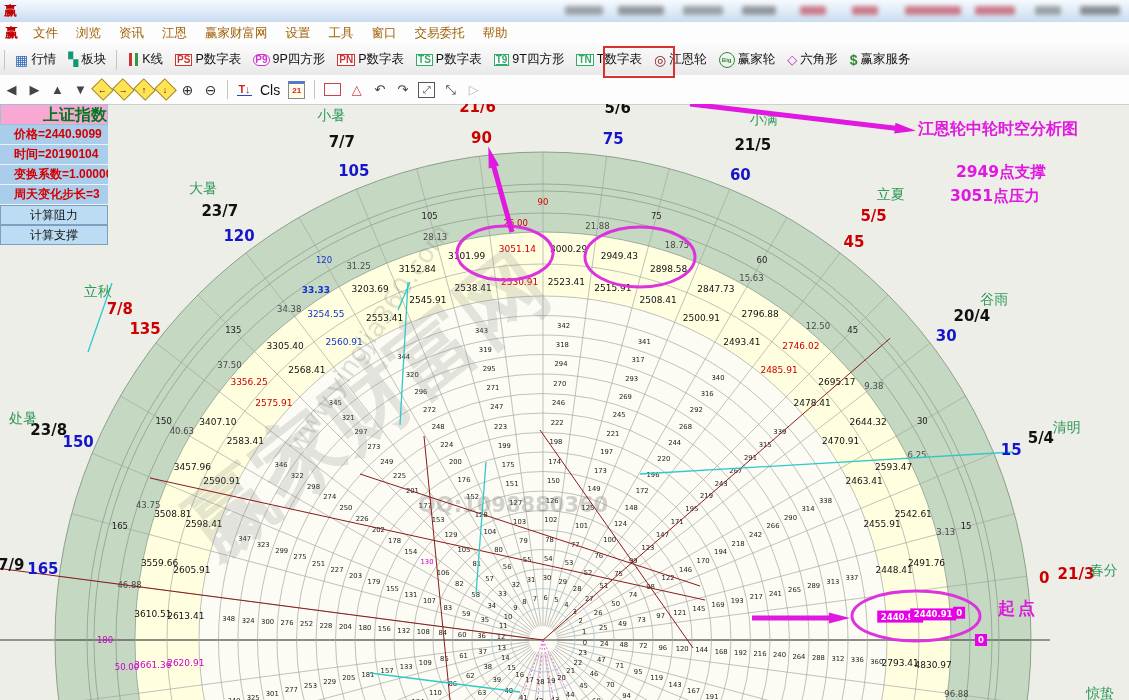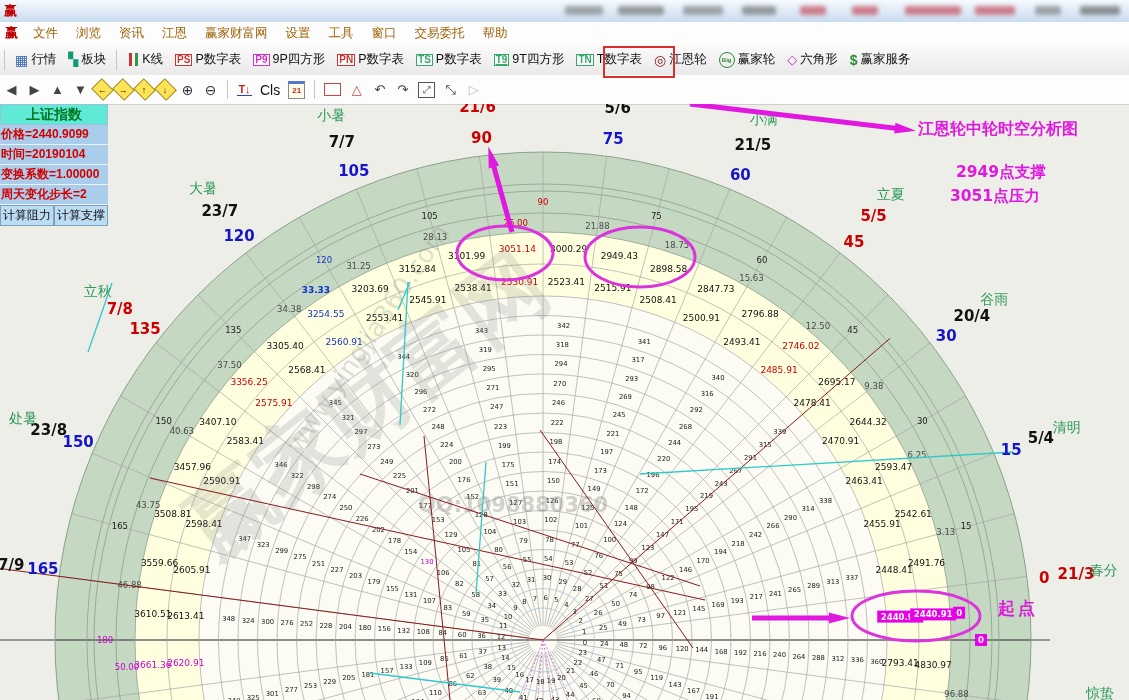--- a/index.html
+++ b/index.html
@@ -46,25 +46,25 @@
   .db-tdown{font-size:11px;font-weight:bold;color:#CC2222;border-bottom:1px solid #2244CC;}
   .db-cls{font-size:14px;color:#111;}
   .db-cal{width:15px;height:14px;border:1px solid #888;border-top:3px solid #5577CC;background:#FFFDE8;
     color:#CC2222;font-size:8px;font-weight:bold;display:inline-flex;align-items:center;justify-content:center;}
   .db-red{color:#CC4444;font-size:13px;}
   .db-sq{width:11px;height:11px;border:1.5px solid #CC4444;}
   .db-boxed{border:1px solid #555;font-size:10px;width:15px;height:14px;}
   .db-dim{color:#BBB;}
   
   .info-panel{position:absolute;left:0;top:104px;width:108px;z-index:20;font-size:12px;}
-  .ip-title{background:#5eead4;border:1px solid #9FBFD8;color:#007820;font-weight:bold;
-    text-align:center;height:19px;line-height:19px;font-size:14px;}
+  .ip-title{background:#f9a8d4;border:1px solid #9FBFD8;color:#007820;font-weight:bold;
+    text-align:right;height:19px;line-height:19px;font-size:16px;}
   .ip-row{background:#A9CDEB;border-bottom:1px solid #E9F4FC;color:#D40000;font-weight:bold;
-    height:19px;line-height:19px;padding-left:1px;white-space:nowrap;overflow:hidden;}
-  .ip-btns{display:flex;}
+    height:19px;line-height:19px;padding-left:14px;white-space:nowrap;overflow:hidden;}
+  .ip-btns{display:flex;flex-direction:column;}
   .ip-btn{flex:1;background:#BCDCF4;border:1px solid #7F9FBF;color:#111;text-align:center;
     height:19px;line-height:18px;font-size:12px;}
   #wheel{position:absolute;left:0;top:104px;}
 </style>
 </head>
 <body>
 
 <div class="titlebar">
   <span class="logo">赢</span>
   <span class="blurpill" style="left:565px;width:38px;background:#666;"></span>
@@ -106,21 +106,21 @@
     <span class="tb-sep"></span>
     <span class="tb-item">
       <span class="tb-ico ico-kline"></span>
       <span>K线</span>
     </span>
     <span class="tb-item">
       <span class="tb-ico badge" style="color: rgb(204, 51, 51);">PS</span>
       <span>P数字表</span>
     </span>
     <span class="tb-item">
-      <span class="tb-ico badge" style="color: rgb(204, 51, 204);">P9</span>
+      <span class="tb-ico badge" style="color: rgb(204, 51, 204); border-radius: 6px;">P9</span>
       <span>9P四方形</span>
     </span>
     <span class="tb-item">
       <span class="tb-ico badge" style="color: rgb(204, 51, 51);">PN</span>
       <span>P数字表</span>
     </span>
     <span class="tb-item">
       <span class="tb-ico badge" style="color: rgb(51, 170, 102);">TS</span>
       <span>P数字表</span>
     </span>
@@ -660,19 +660,19 @@
     <text x="950" y="201" fill="#E018E0" font-size="15.5" font-weight="bold" font-family="&quot;DejaVu Sans&quot;,sans-serif">3051点压力</text>
     <text x="998" y="614" fill="#E018E0" font-size="17" font-weight="bold" letter-spacing="3" font-family="&quot;DejaVu Sans&quot;,sans-serif">起点</text>
   </svg>
 
 <div class="info-panel">
   <div class="ip-title">上证指数</div>
   <div id="ip-rows">
       <div class="ip-row">价格=2440.9099</div>
       <div class="ip-row">时间=20190104</div>
       <div class="ip-row">变换系数=1.00000</div>
-      <div class="ip-row">周天变化步长=2</div>
+      <div class="ip-row">周天变化步长=3</div>
     </div>
   <div class="ip-btns">
     <div class="ip-btn">计算阻力</div>
     <div class="ip-btn">计算支撑</div>
   </div>
 </div>
 
 </body></html>

